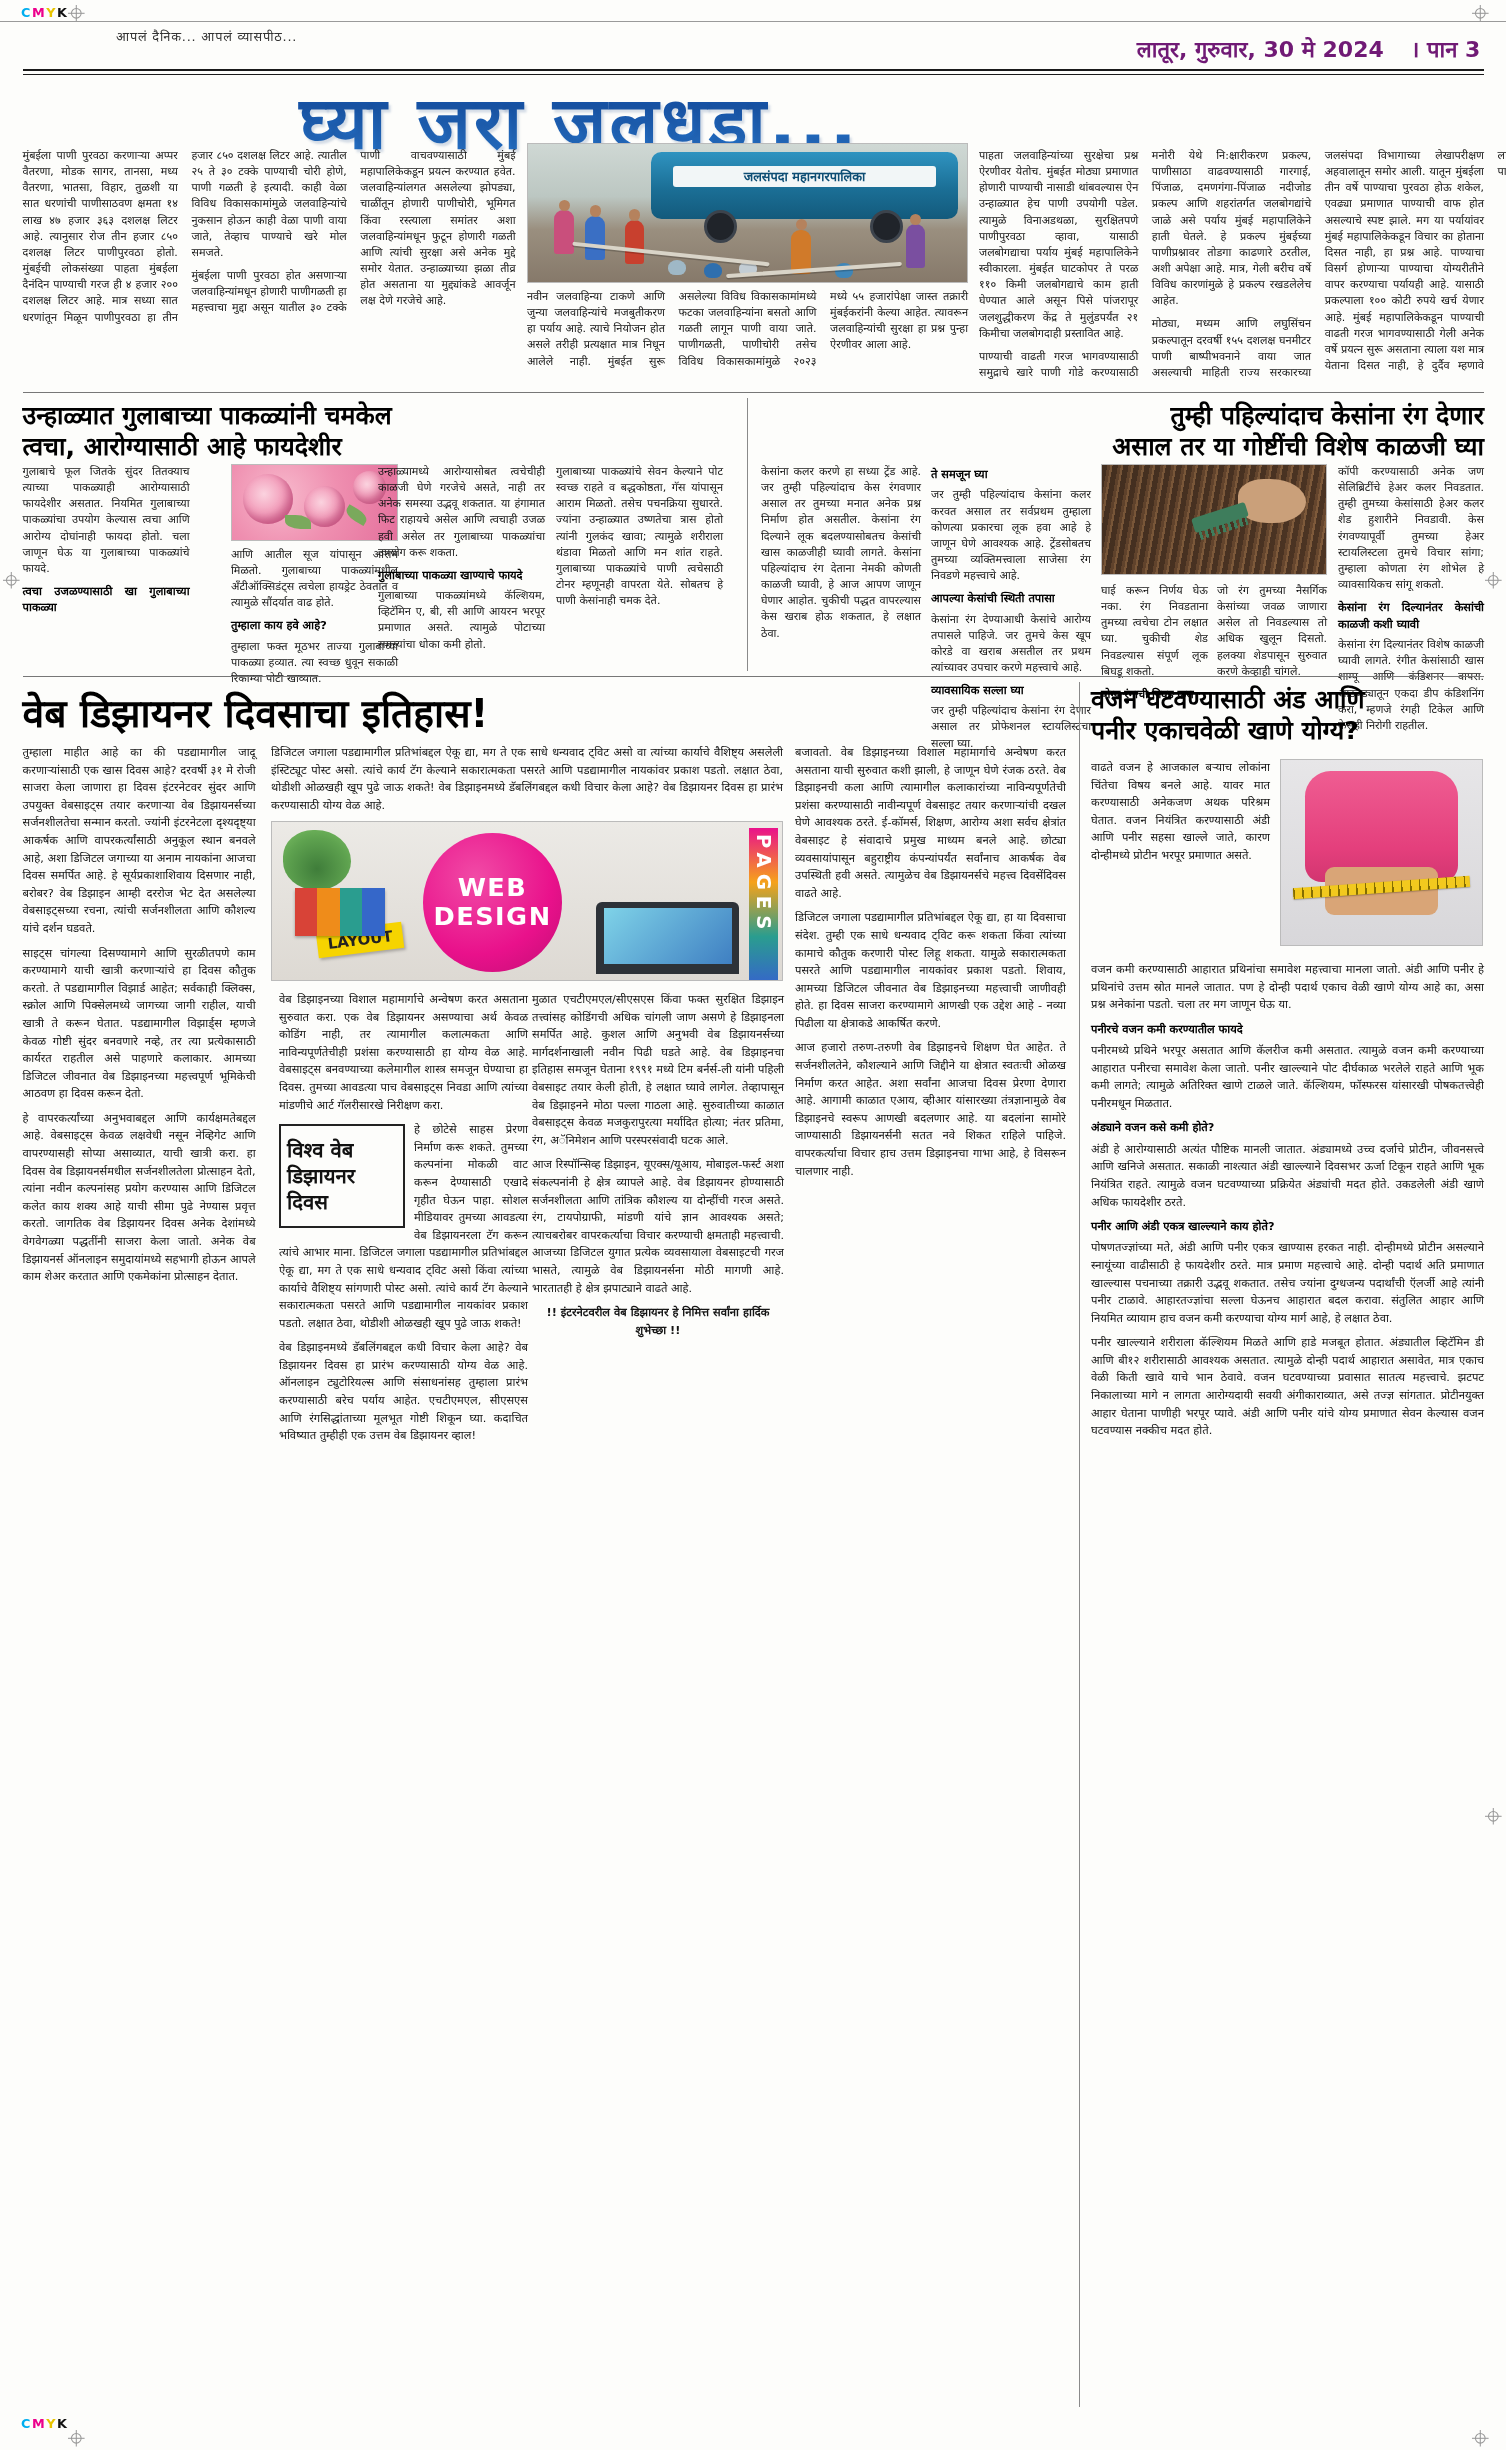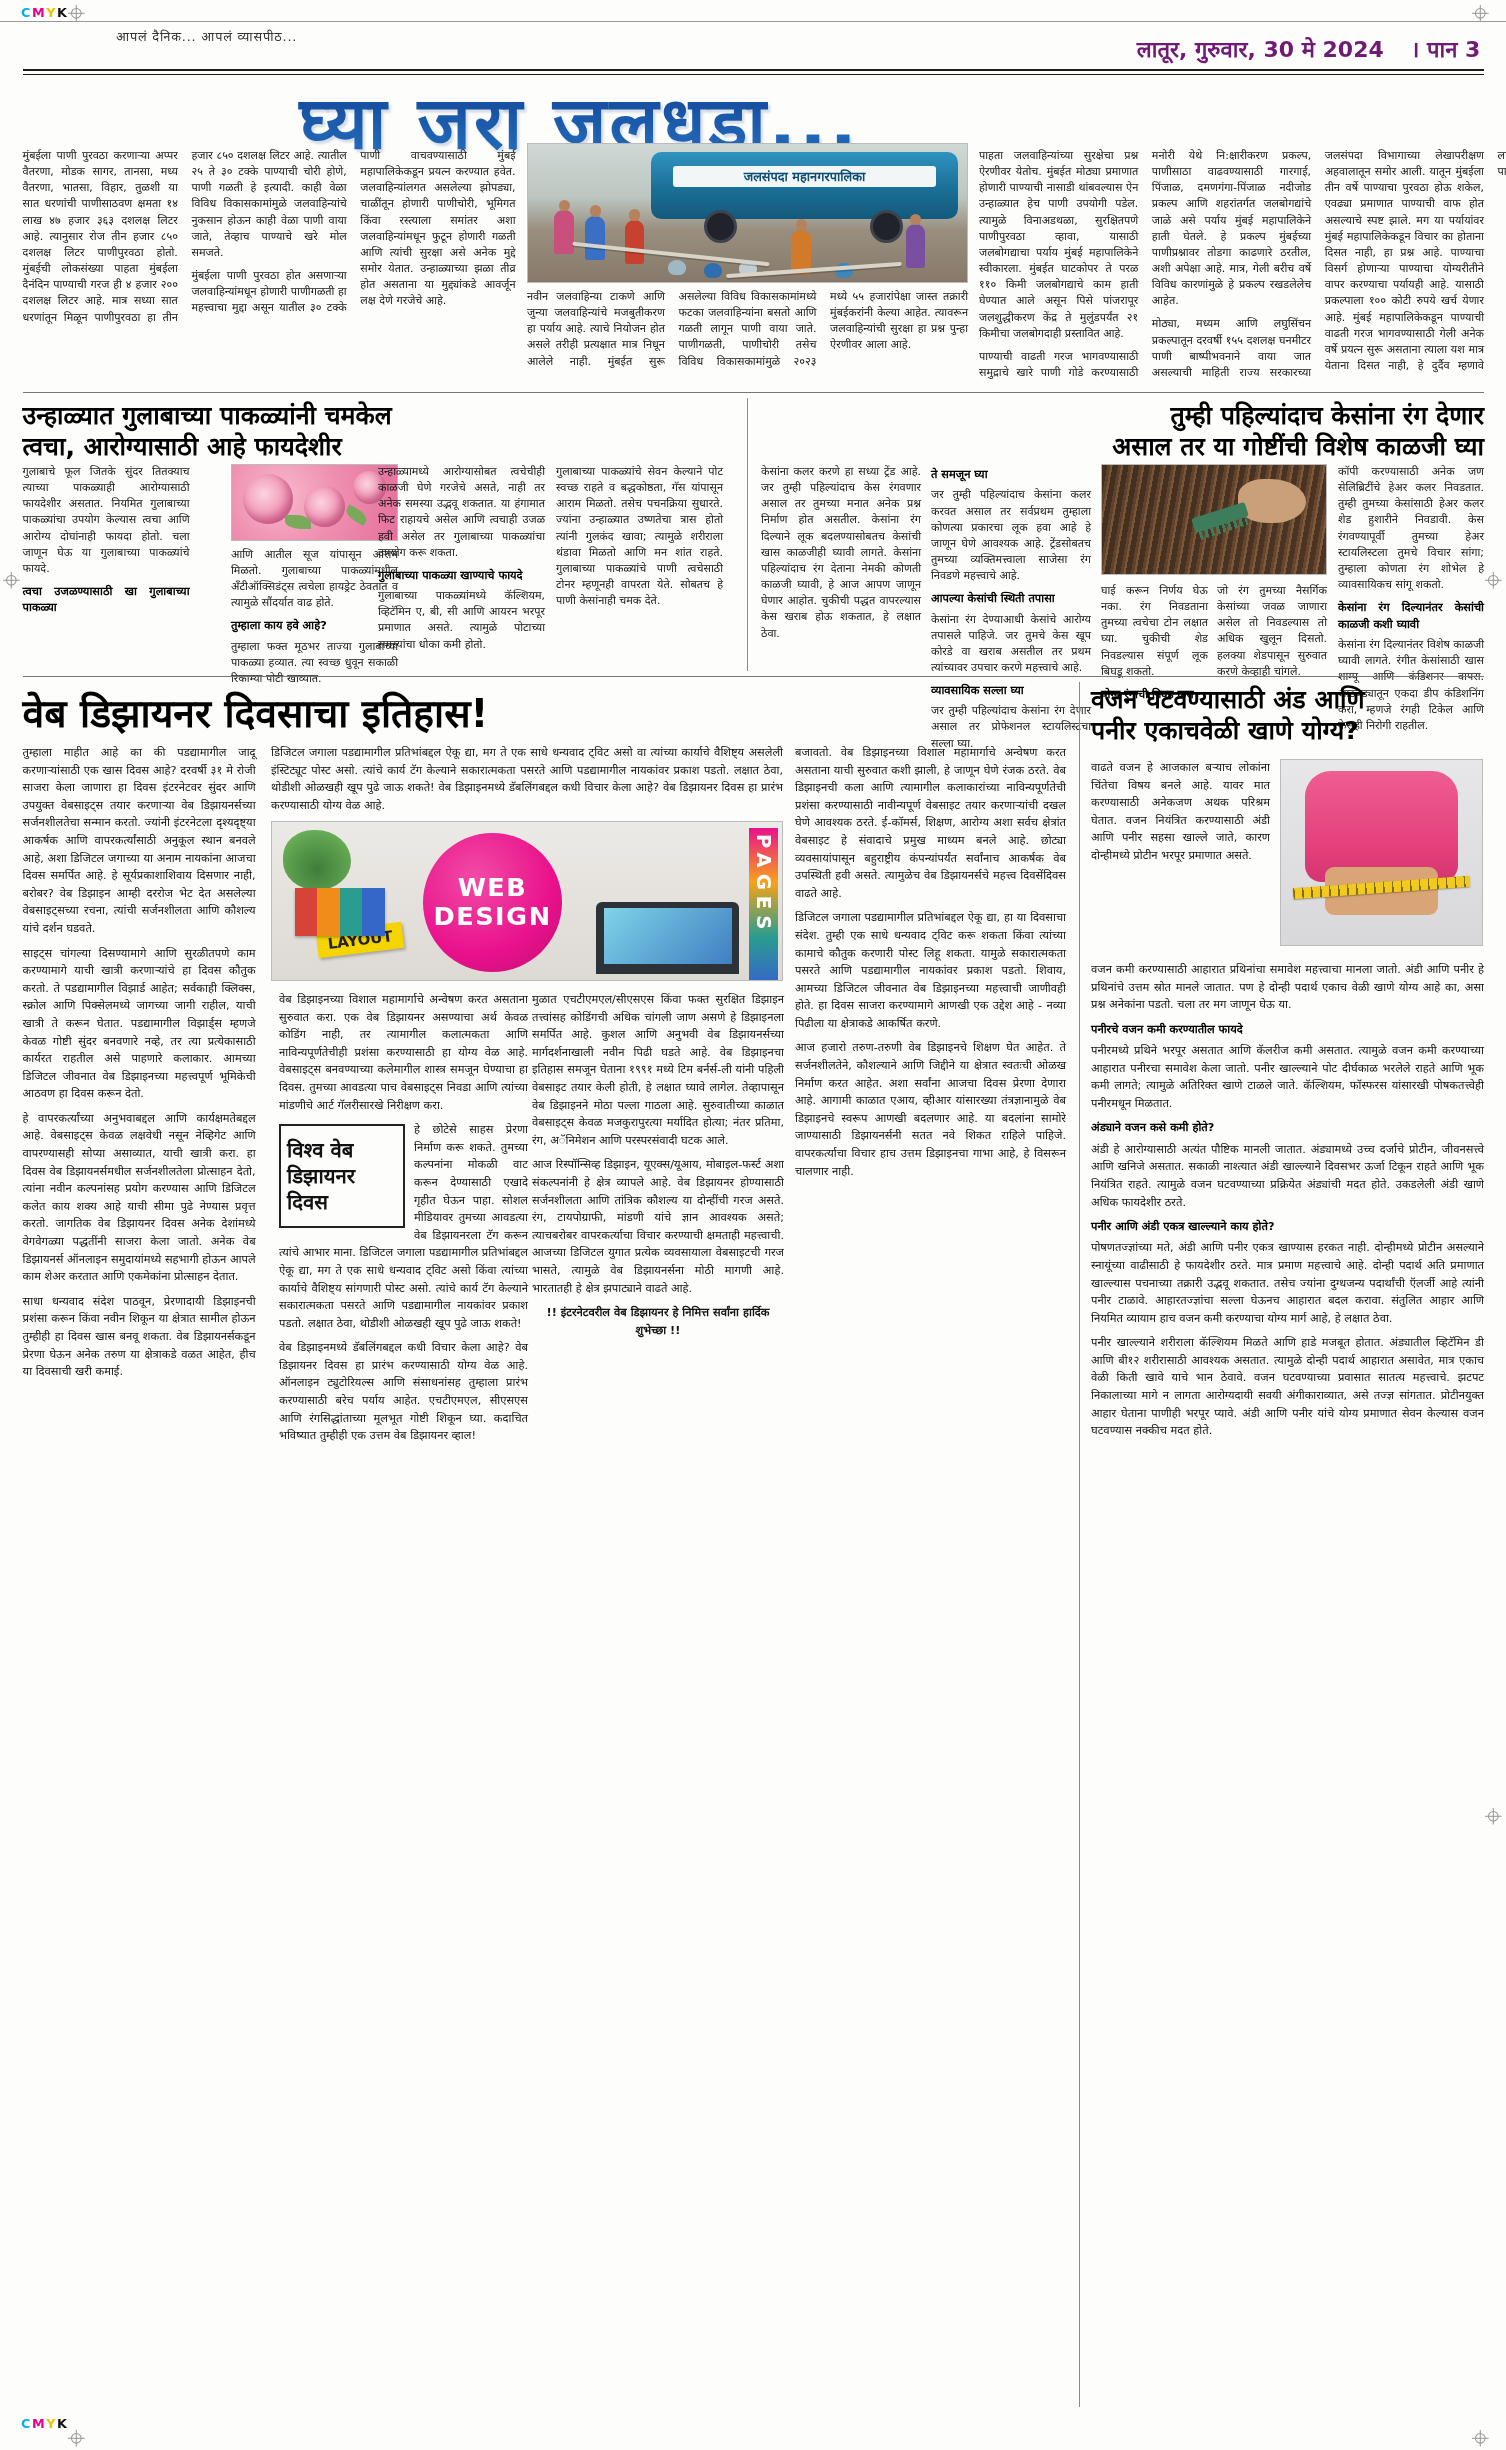--- a/index.html
+++ b/index.html
@@ -244,21 +244,20 @@
 
 <div class="abs sect-rule" style="left:22.6px;top:676px;width:1461px;"></div>
 <div class="abs v-rule" style="left:1079px;top:682px;height:1725px;"></div>
 
 <h1 class="abs web-head" style="left:22.6px;top:685px;width:828px;">वेब डिझायनर दिवसाचा इतिहास!</h1>
 
 <div class="abs body-txt" style="left:22.6px;top:744px;width:233px;height:1661px;font-size:11.3px;line-height:1.56;">
   <p>तुम्हाला माहीत आहे का की पडद्यामागील जादू करणाऱ्यांसाठी एक खास दिवस आहे? दरवर्षी ३१ मे रोजी साजरा केला जाणारा हा दिवस इंटरनेटवर सुंदर आणि उपयुक्त वेबसाइट्स तयार करणाऱ्या वेब डिझायनर्सच्या सर्जनशीलतेचा सन्मान करतो. ज्यांनी इंटरनेटला दृश्यदृष्ट्या आकर्षक आणि वापरकर्त्यांसाठी अनुकूल स्थान बनवले आहे, अशा डिजिटल जगाच्या या अनाम नायकांना आजचा दिवस समर्पित आहे. हे सूर्यप्रकाशाशिवाय दिसणार नाही, बरोबर? वेब डिझाइन आम्ही दररोज भेट देत असलेल्या वेबसाइट्सच्या रचना, त्यांची सर्जनशीलता आणि कौशल्य यांचे दर्शन घडवते.</p>
   <p>साइट्स चांगल्या दिसण्यामागे आणि सुरळीतपणे काम करण्यामागे याची खात्री करणाऱ्यांचे हा दिवस कौतुक करतो. ते पडद्यामागील विझार्ड आहेत; सर्वकाही क्लिक्स, स्क्रोल आणि पिक्सेलमध्ये जागच्या जागी राहील, याची खात्री ते करून घेतात. पडद्यामागील विझार्ड्स म्हणजे केवळ गोष्टी सुंदर बनवणारे नव्हे, तर त्या प्रत्येकासाठी कार्यरत राहतील असे पाहणारे कलाकार. आमच्या डिजिटल जीवनात वेब डिझाइनच्या महत्त्वपूर्ण भूमिकेची आठवण हा दिवस करून देतो.</p>
   <p>हे वापरकर्त्यांच्या अनुभवाबद्दल आणि कार्यक्षमतेबद्दल आहे. वेबसाइट्स केवळ लक्षवेधी नसून नेव्हिगेट आणि वापरण्यासही सोप्या असाव्यात, याची खात्री करा. हा दिवस वेब डिझायनर्समधील सर्जनशीलतेला प्रोत्साहन देतो, त्यांना नवीन कल्पनांसह प्रयोग करण्यास आणि डिजिटल कलेत काय शक्य आहे याची सीमा पुढे नेण्यास प्रवृत्त करतो. जागतिक वेब डिझायनर दिवस अनेक देशांमध्ये वेगवेगळ्या पद्धतींनी साजरा केला जातो. अनेक वेब डिझायनर्स ऑनलाइन समुदायांमध्ये सहभागी होऊन आपले काम शेअर करतात आणि एकमेकांना प्रोत्साहन देतात.</p>
-  <p>साधा धन्यवाद संदेश पाठवून, प्रेरणादायी डिझाइनची प्रशंसा करून किंवा नवीन शिकून या क्षेत्रात सामील होऊन तुम्हीही हा दिवस खास बनवू शकता. वेब डिझायनर्सकडून प्रेरणा घेऊन अनेक तरुण या क्षेत्राकडे वळत आहेत, हीच या दिवसाची खरी कमाई.</p>
 </div>
 
 <div class="abs body-txt" style="left:271px;top:744px;width:512px;height:72px;font-size:11.3px;line-height:1.56;">
   <p>डिजिटल जगाला पडद्यामागील प्रतिभांबद्दल ऐकू द्या, मग ते एक साधे धन्यवाद ट्विट असो वा त्यांच्या कार्याचे वैशिष्ट्य असलेली इंस्टिट्यूट पोस्ट असो. त्यांचे कार्य टॅग केल्याने सकारात्मकता पसरते आणि पडद्यामागील नायकांवर प्रकाश पडतो. लक्षात ठेवा, थोडीशी ओळखही खूप पुढे जाऊ शकते! वेब डिझाइनमध्ये डॅबलिंगबद्दल कधी विचार केला आहे? वेब डिझायनर दिवस हा प्रारंभ करण्यासाठी योग्य वेळ आहे.</p>
 </div>
 
 <div class="abs photo ph-web" style="left:271px;top:821px;width:512px;height:160px;">
   <div class="plant" style="left:10.5px;top:7.5px;"></div>
   <div class="web-circle preline" style="left:151px;top:10.5px;width:139px;height:139px;">WEB
 DESIGN</div>

